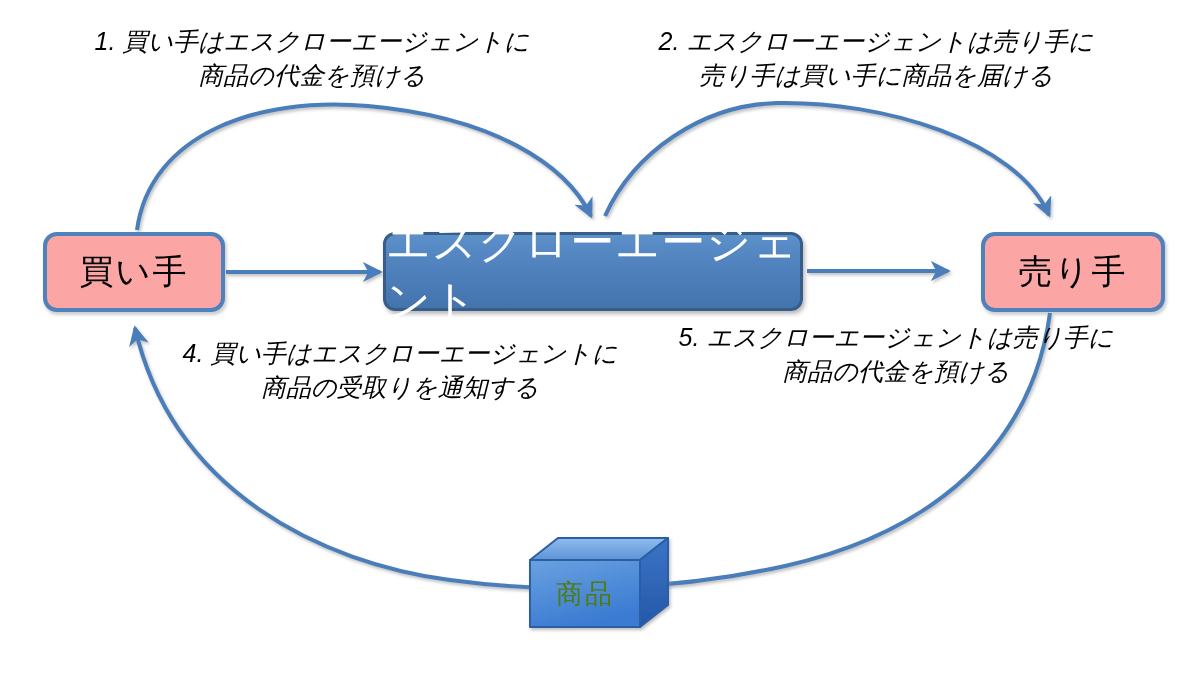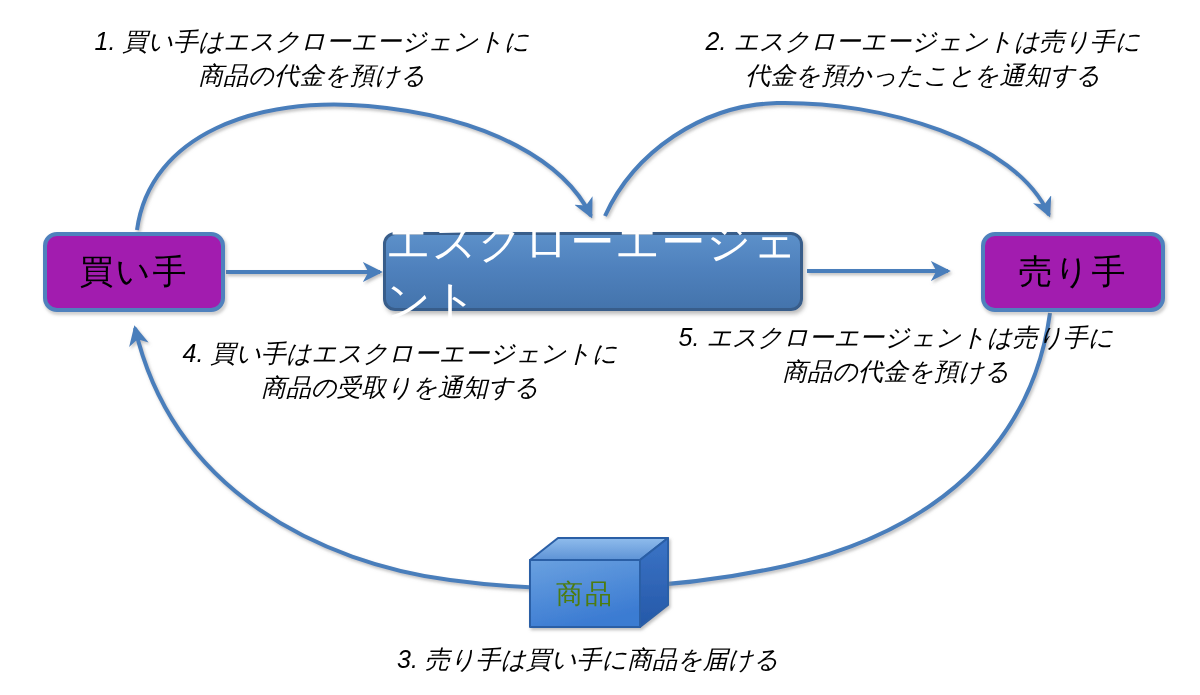--- a/index.html
+++ b/index.html
@@ -16,21 +16,21 @@
     left: 0; top: 0;
     width: 1200px; height: 695px;
   }
   .node {
     position: absolute;
     box-sizing: border-box;
     display: flex;
     align-items: center;
     justify-content: center;
     border-radius: 14px;
-    background: #a21caf;
+    background: #fca5a5;
     border: 4px solid #4F81BD;
     font-size: 34px;
     color: #000000;
     letter-spacing: 2px;
     box-shadow: 1.5px 2.5px 3px rgba(120,120,120,0.35);
   }
   .node-buyer  { left: 43px;  top: 232px; width: 182px; height: 80px; }
   .node-seller { left: 958px; top: 232px; width: 184px; height: 80px; margin-left: 23px; }
   .node-escrow {
     left: 383px; top: 232px; width: 420px; height: 79px;
@@ -47,21 +47,21 @@
     position: absolute;
     transform: translateX(-50%);
     text-align: center;
     font-size: 25px;
     line-height: 1.36;
     color: #000000;
     white-space: nowrap;
     font-style: italic;
   }
   .step-1 { left: 312px; top: 24px; }
-  .step-2 { left: 876px; top: 24px; margin-left: 47px; }
+  .step-2 { left: 876px; top: 24px; }
   .step-4 { left: 400px; top: 336px; }
   .step-5 { left: 896px; top: 320px; }
   .step-3 { left: 588px; top: 642px; }
   .goods-label {
     position: absolute;
     left: 585px; top: 576px;
     transform: translateX(-50%);
     color: #4d7c0f;
     font-size: 27px;
     letter-spacing: 2px;
@@ -123,30 +123,27 @@
 
   <div class="goods-label">商品</div>
 
   <div class="step step-1">
     <div>1. 買い手はエスクローエージェントに</div>
     <div>商品の代金を預ける</div>
   </div>
 
   <div class="step step-2">
     <div>2. エスクローエージェントは売り手に</div>
-    <div>代金を預かったことを通知する</div>
+    <div>売り手は買い手に商品を届ける</div>
   </div>
 
   <div class="step step-4">
     <div>4. 買い手はエスクローエージェントに</div>
     <div>商品の受取りを通知する</div>
   </div>
 
   <div class="step step-5">
     <div>5. エスクローエージェントは売り手に</div>
     <div>商品の代金を預ける</div>
   </div>
 
-  <div class="step step-3">
-    <div>3. 売り手は買い手に商品を届ける</div>
-  </div>
 
 </div>
 
 </body></html>

